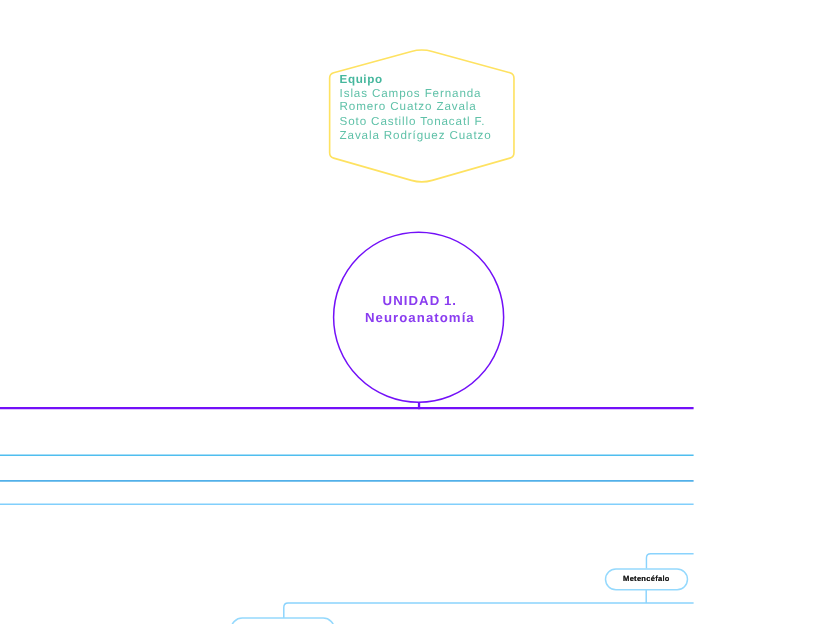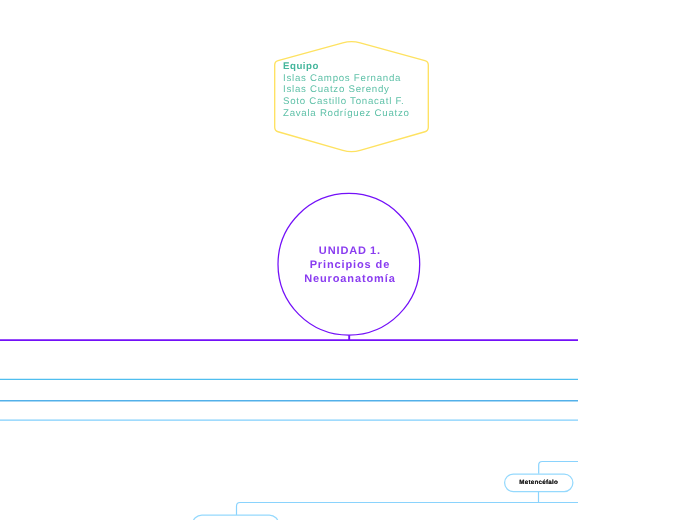--- a/index.html
+++ b/index.html
@@ -42,26 +42,25 @@
     <line x1="538.5" y1="491.3" x2="538.5" y2="502.5" stroke="#8ad3fd" stroke-width="1.2"></line>
     <path d="M696 502.5 L240 502.5 Q236.5 502.5 236.5 506.2 L236.5 515" fill="none" stroke="#8ad3fd" stroke-width="1.2"></path>
     <rect x="609" y="433.55" width="74.4" height="17.5" rx="8.75" fill="#ffffff" stroke="#95d9fd" stroke-width="1.25"></rect>
     <rect x="504.6" y="474.1" width="68.3" height="17.4" rx="8.7" fill="#ffffff" stroke="#95d9fd" stroke-width="1.25"></rect>
     <rect x="192.6" y="515.1" width="86" height="18.5" rx="9.25" fill="#ffffff" stroke="#95d9fd" stroke-width="1.25"></rect>
   </svg>
 
   <div class="team-text">
     <div class="hd">Equipo</div>
     <div>Islas Campos Fernanda</div>
-    <div>Islas Cuatzo Serendy</div>
+    <div>Romero Cuatzo Zavala</div>
     <div>Soto Castillo Tonacatl F.</div>
     <div>Zavala Rodríguez Cuatzo</div>
   </div>
 
   <div class="core-text">
     <div>UNIDAD 1.</div>
-    <div>Principios de</div>
     <div>Neuroanatomía</div>
   </div>
 
   <div class="node-label" style="left:608.9px;top:438.9px;width:74.5px;">Rombencéfalo</div>
   <div class="node-label" style="left:504.4px;top:479.4px;width:68.5px;">Metencéfalo</div>
 </div>
 
 </body></html>

